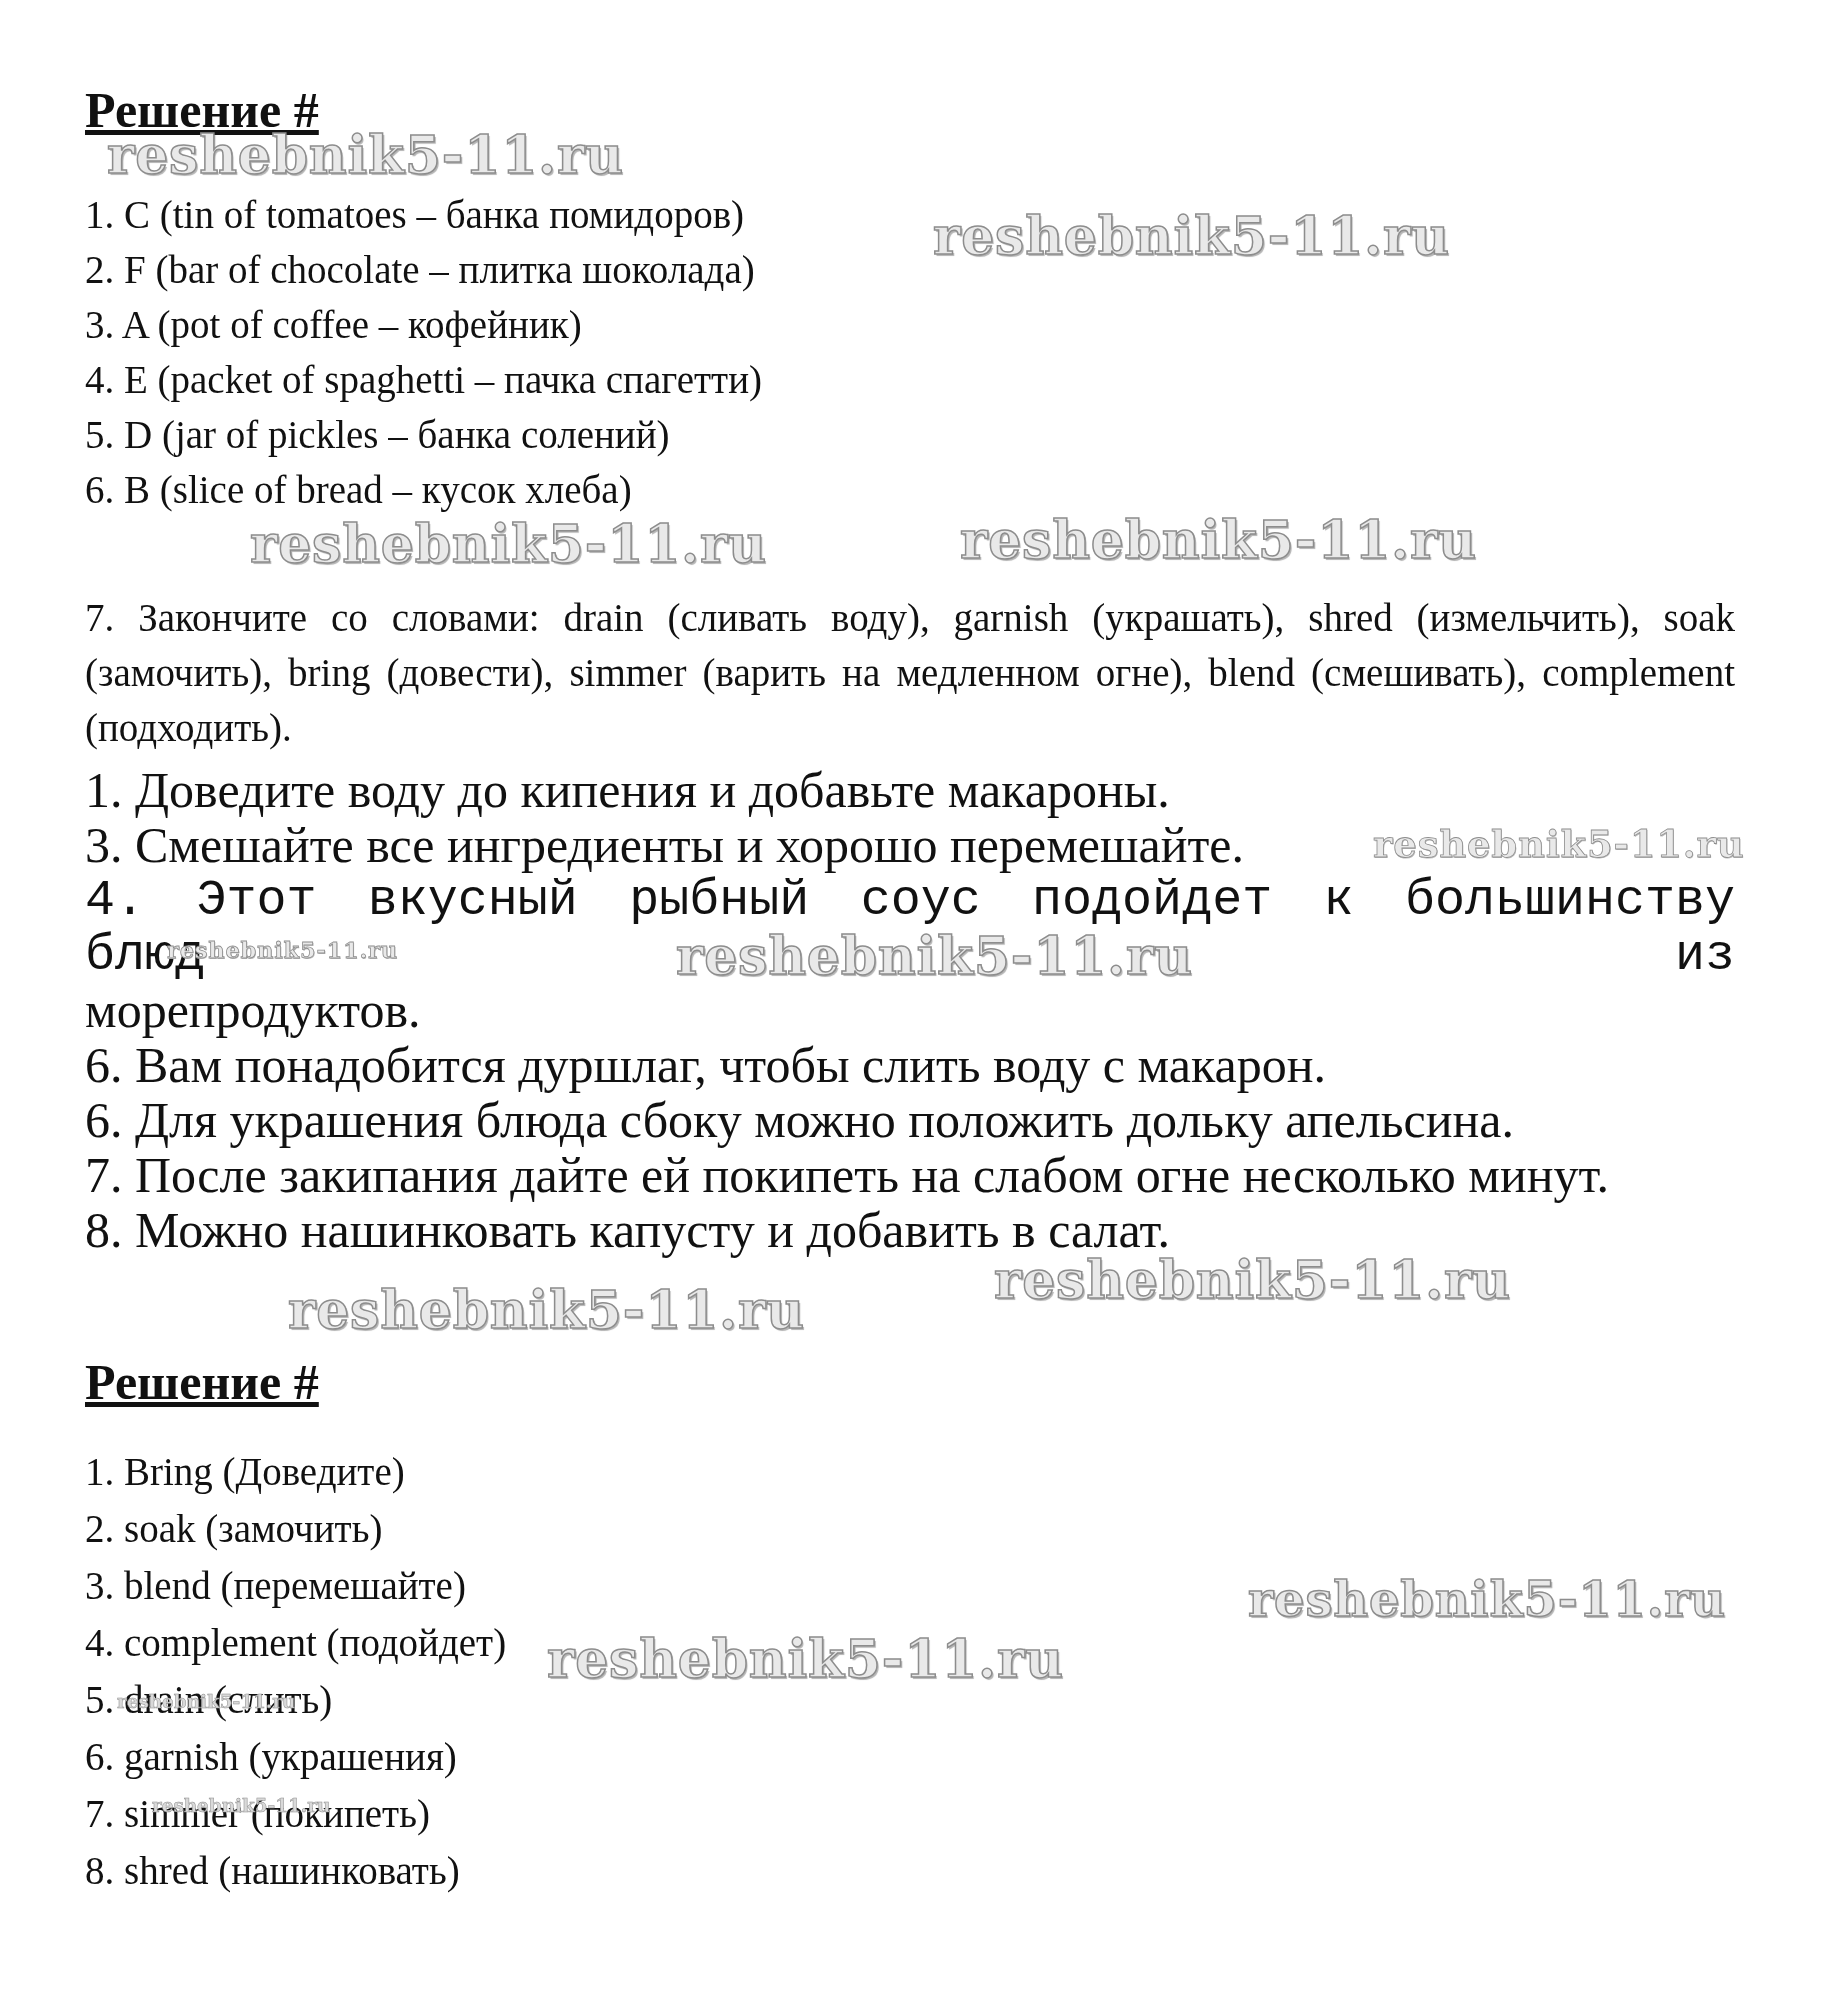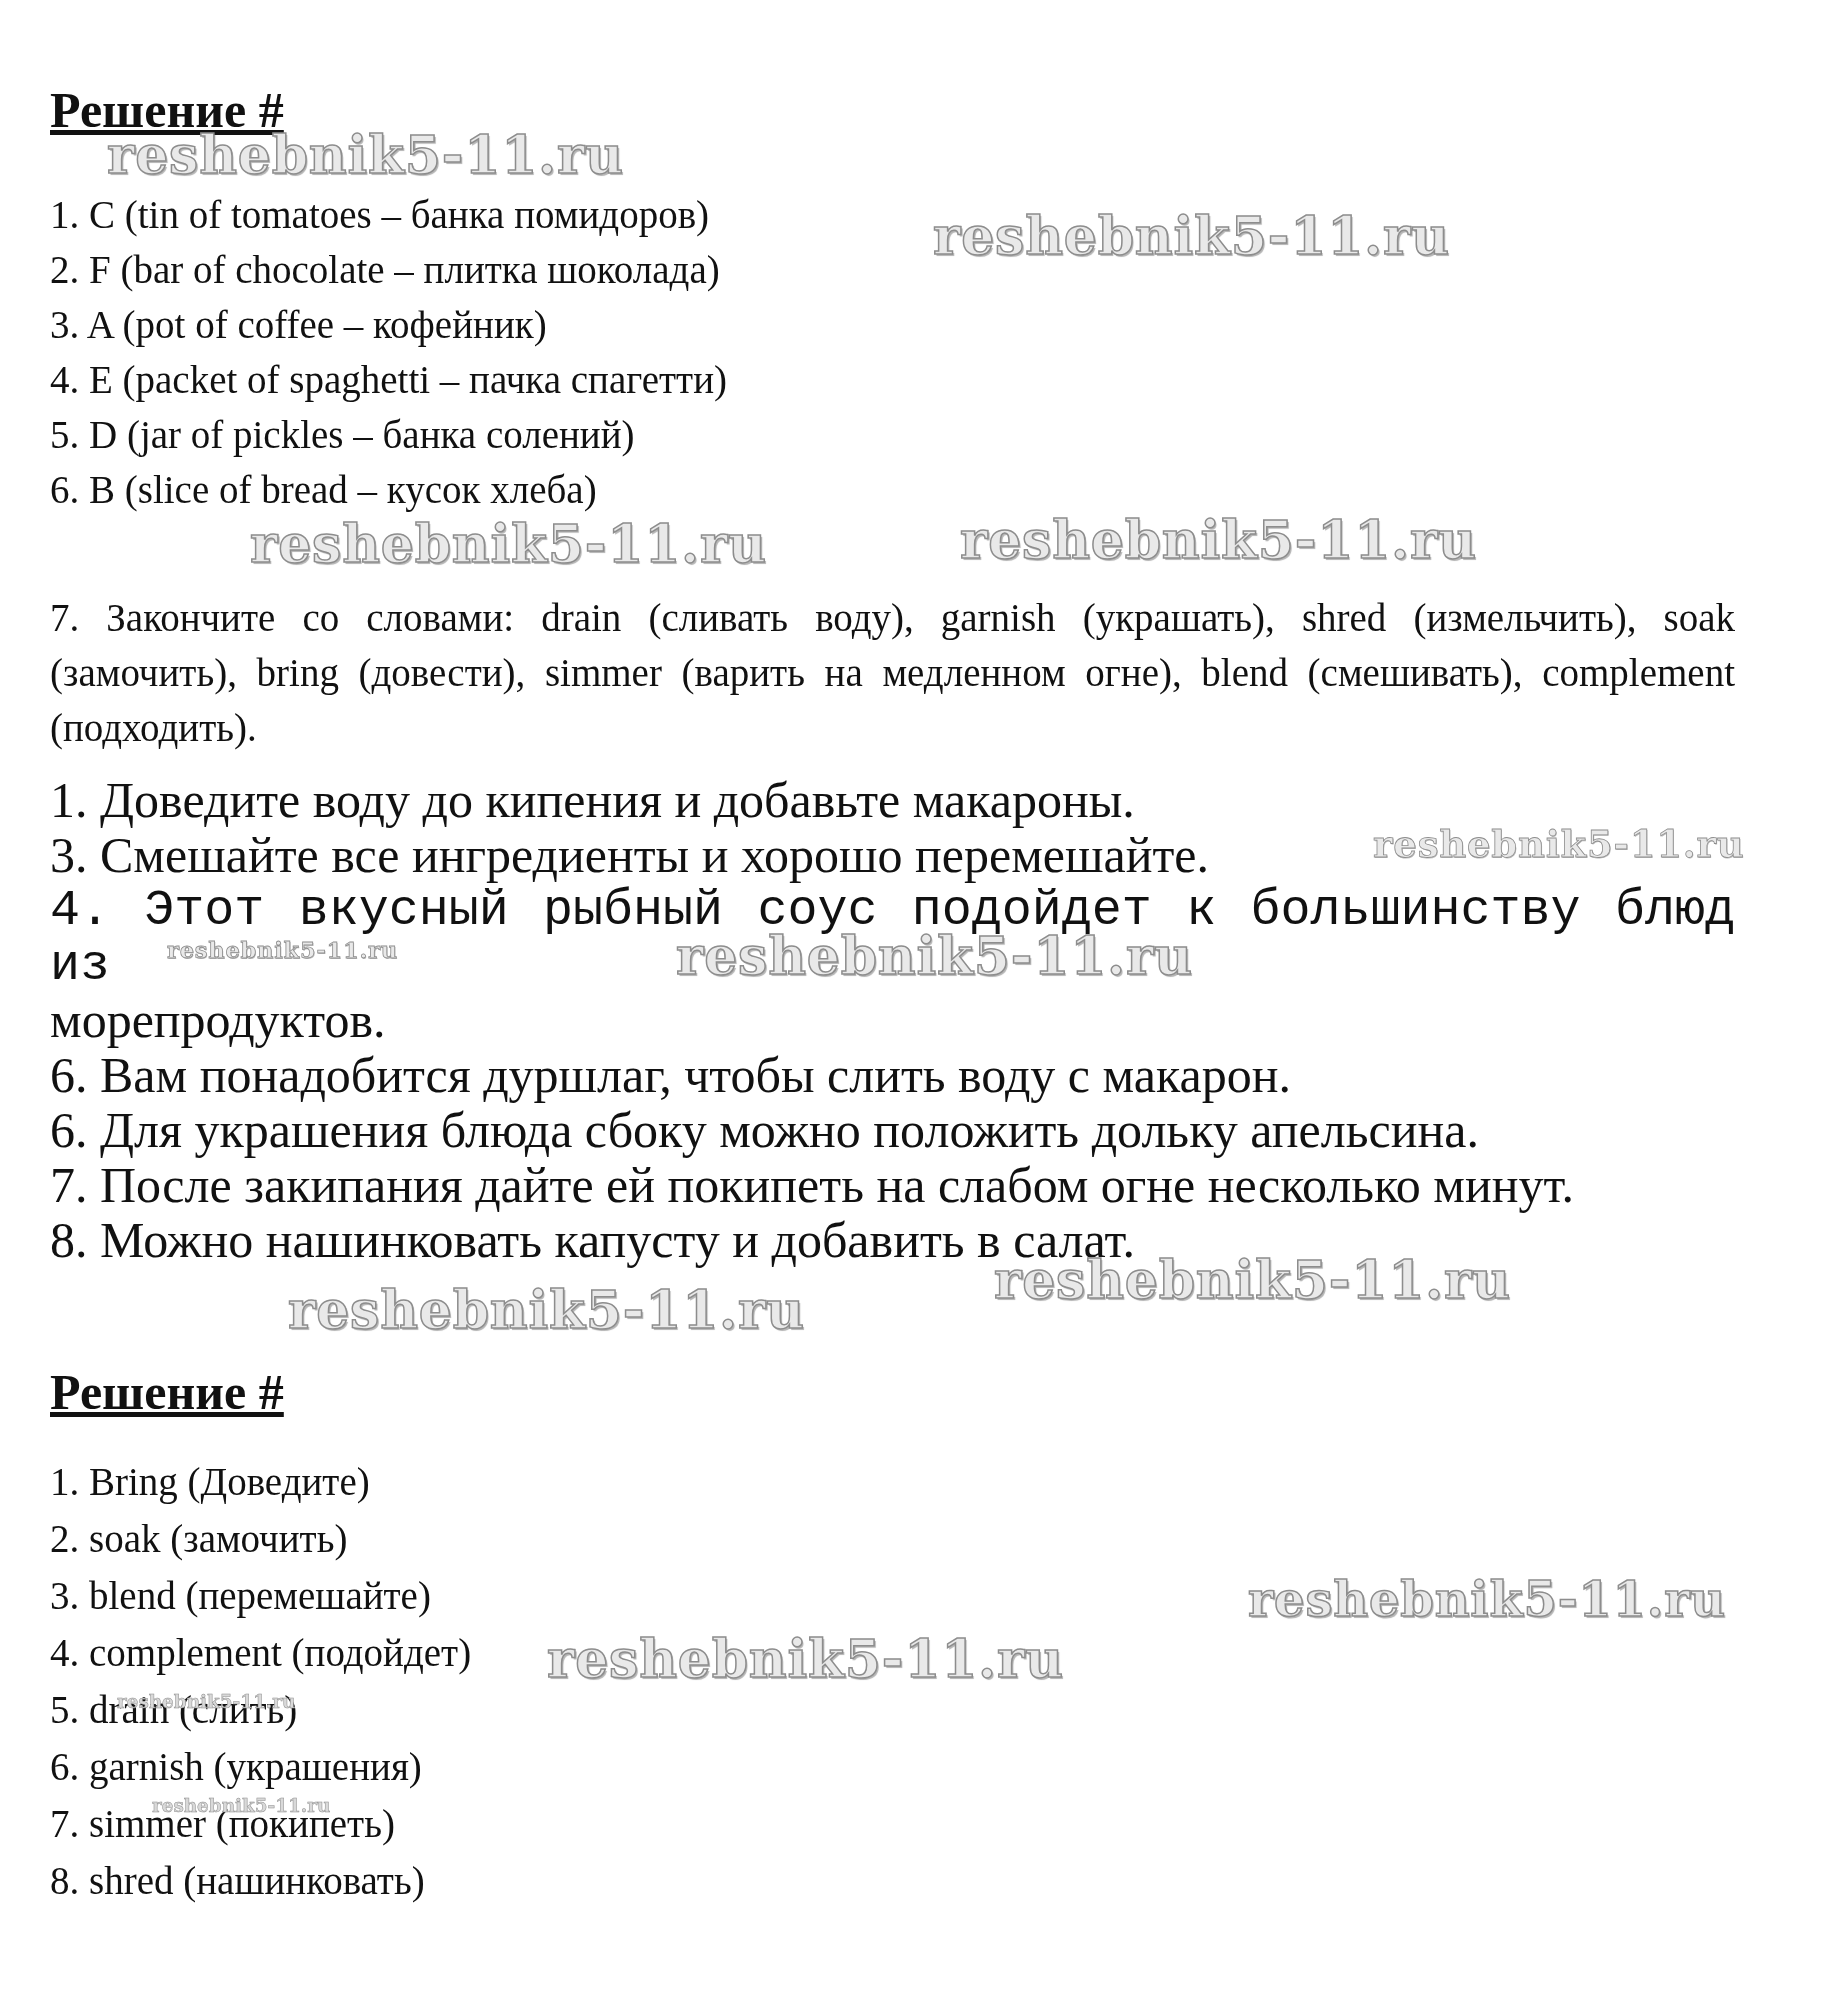--- a/index.html
+++ b/index.html
@@ -13,41 +13,41 @@
     position: relative;
     overflow: hidden;
     font-family: "Liberation Serif", "DejaVu Serif", serif;
     color: #111111;
   }
   .page {
     position: relative;
     width: 1839px;
     height: 2013px;
     box-sizing: border-box;
-    padding: 86px 104px 0 50px;
+    padding: 86px 104px 0 85px;
   }
   .heading {
     font-size: 50px;
     line-height: 48px;
     font-weight: bold;
     text-decoration: underline;
     margin: 0;
   }
   .heading2 {
     margin-top: 100px;
   }
   .answers {
     margin-top: 53px;
   }
   .answers .line {
     font-size: 39px;
     line-height: 55px;
   }
   .task {
-    margin: 73px 0 18px 0;
+    margin: 73px 0 8px 0;
     font-size: 39px;
     line-height: 55px;
     text-align: justify;
     word-spacing: 0.10em;
   }
   .sentences .line {
     font-size: 50px;
     line-height: 55px;
   }
   .justify-full {

